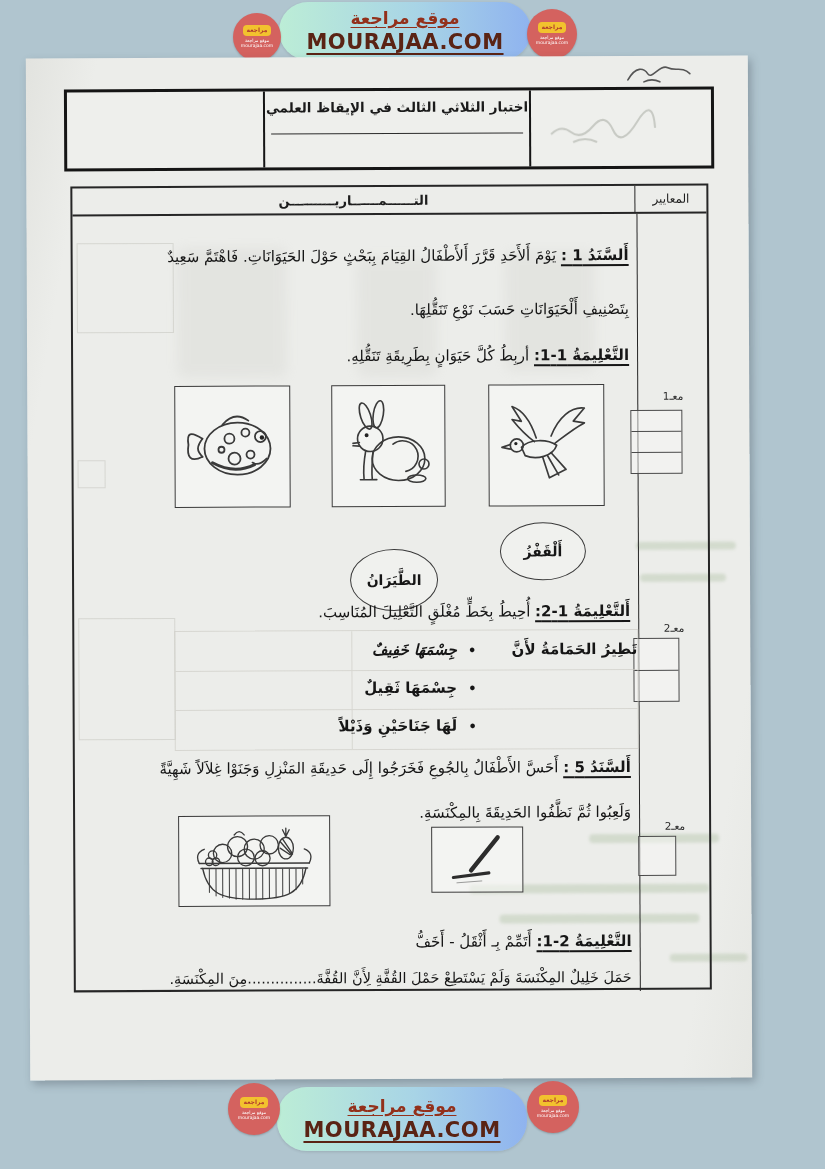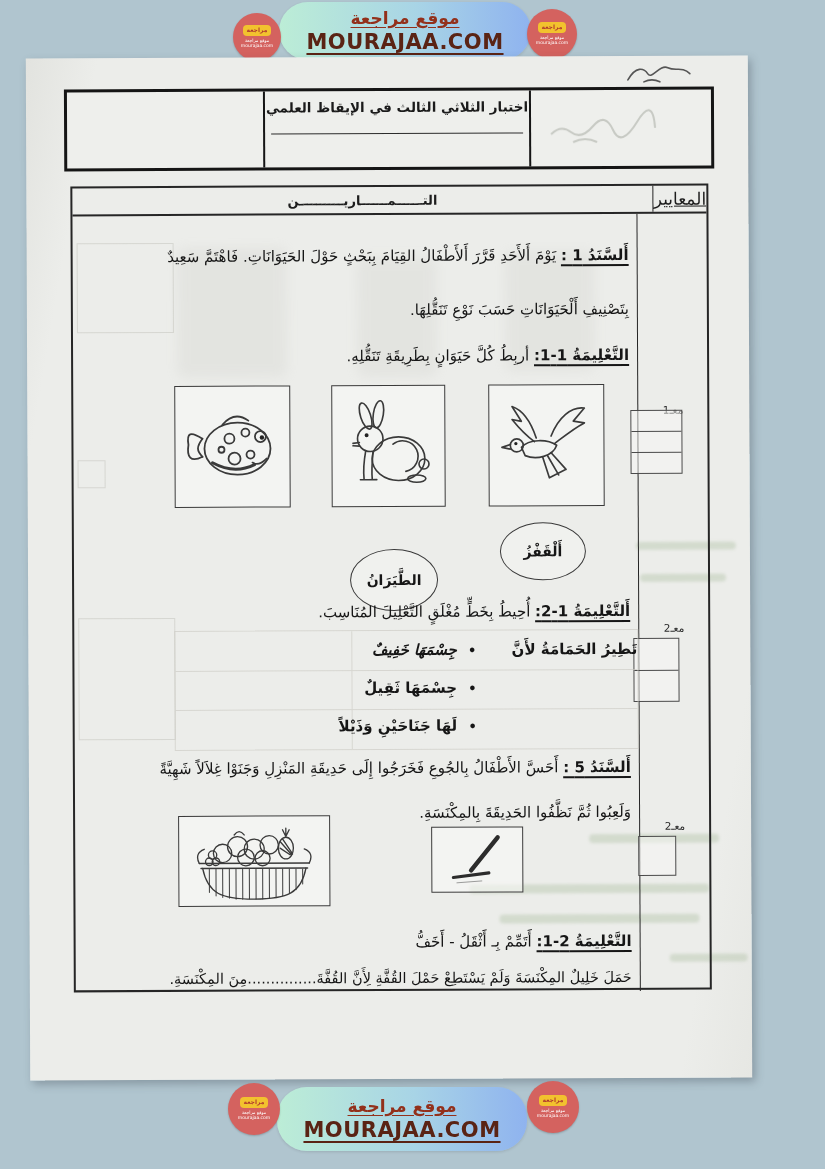--- a/index.html
+++ b/index.html
@@ -40,22 +40,22 @@
   .idtitle{font-size:13.5px;font-weight:700;color:#1b1b1b;}
   .idline{position:absolute;left:6px;right:6px;top:42px;border-top:1.5px solid #2c2c2c;}
   .namecell{padding:10px 6px 0 0;text-align:right;direction:rtl;}
   .namecell div{font-size:11.5px;color:#222;line-height:1.7;}
   .redact{width:74px;height:14px;background:#111;border-radius:2px;
     transform:rotate(-4deg);margin:6px 60px 0 0;}
 
   
   .maintable{position:absolute;border:2px solid #262626;box-sizing:border-box;}
   .mthead{height:26px;display:flex;direction:rtl;border-bottom:2px solid #262626;}
-  .mthcrit{width:54px;box-sizing:border-box;border-left:1.5px solid #262626;
-    display:flex;align-items:center;justify-content:center;font-size:17px;color:#1d1d1d;text-decoration:underline;}
+  .mthcrit{width:72px;box-sizing:border-box;border-left:1.5px solid #262626;
+    display:flex;align-items:center;justify-content:center;font-size:12px;color:#1d1d1d;}
   .mthex{flex:1;display:flex;align-items:center;justify-content:center;
     font-size:13px;font-weight:700;color:#1d1d1d;direction:rtl;}
   .mtbody{position:relative;height:777px;}
   .critcol{position:absolute;right:0;top:0;bottom:0;width:70px;
     border-left:1.5px solid #262626;box-sizing:border-box;}
   .exarea{position:absolute;left:0;top:0;right:70px;bottom:0;}
 
   .xline{position:absolute;right:8px;left:8px;text-align:right;direction:rtl;
     font-size:15px;color:#161616;line-height:1.8;}
   .hd{font-weight:700;text-decoration:underline;text-underline-offset:4px;
@@ -129,21 +129,21 @@
   </div>
 
   <div class="maintable" style="left:44px;top:128px;width:638px;height:806px;">
     <div class="mthead">
       <div class="mthcrit">المعايير</div>
       <div class="mthex">التــــــمــــــاريــــــــــن</div>
     </div>
     <div class="mtbody">
 
       <div class="critcol">
-        <div class="marklabel" style="top:190px;right:24px;">معـ1</div>
+        <div class="marklabel" style="top:176px;right:24px;">معـ1</div>
         <div class="markbox" style="top:196px;left:-8px;width:50px;height:62px;">
           <div class="r1" style="top:33%;"></div>
           <div class="r2" style="top:66%;"></div>
         </div>
         <div class="marklabel" style="top:408px;right:24px;">معـ2</div>
         <div class="markbox" style="top:424px;left:-6px;width:44px;height:62px;">
           <div class="r1" style="top:50%;"></div>
         </div>
         <div class="marklabel" style="top:606px;right:24px;">معـ2</div>
         <div class="markbox" style="top:622px;left:-2px;width:36px;height:38px;"></div>

